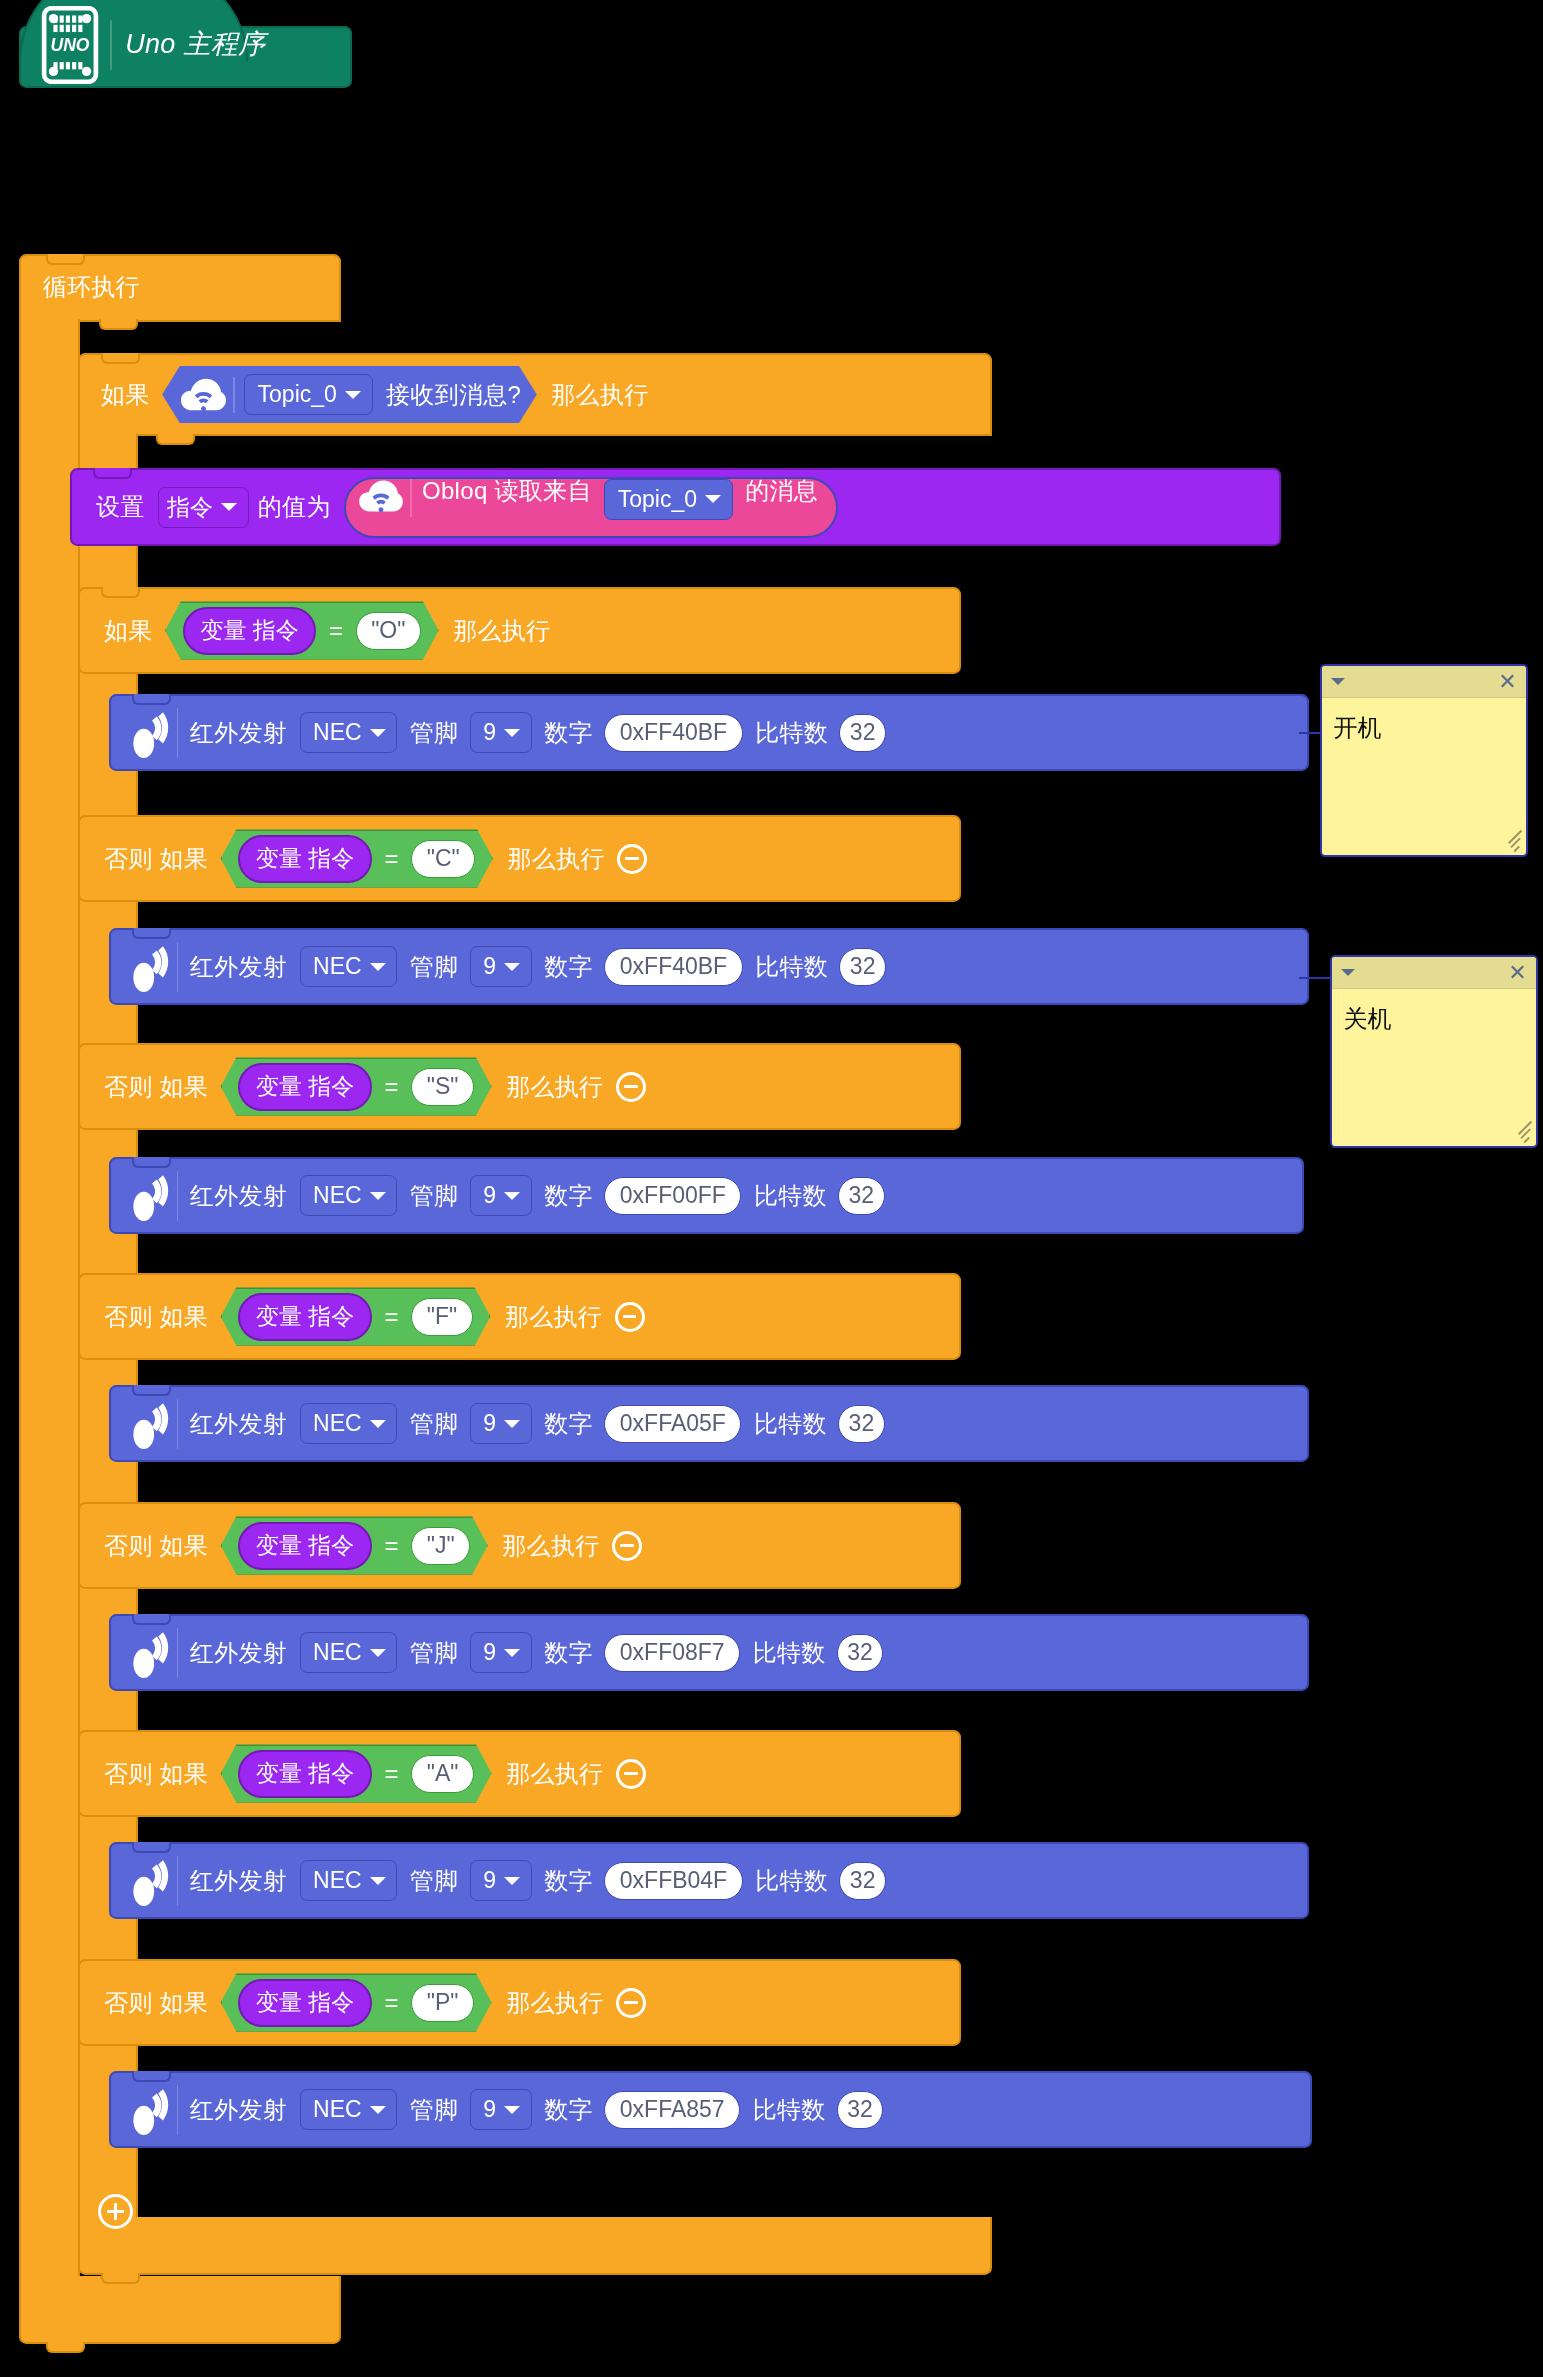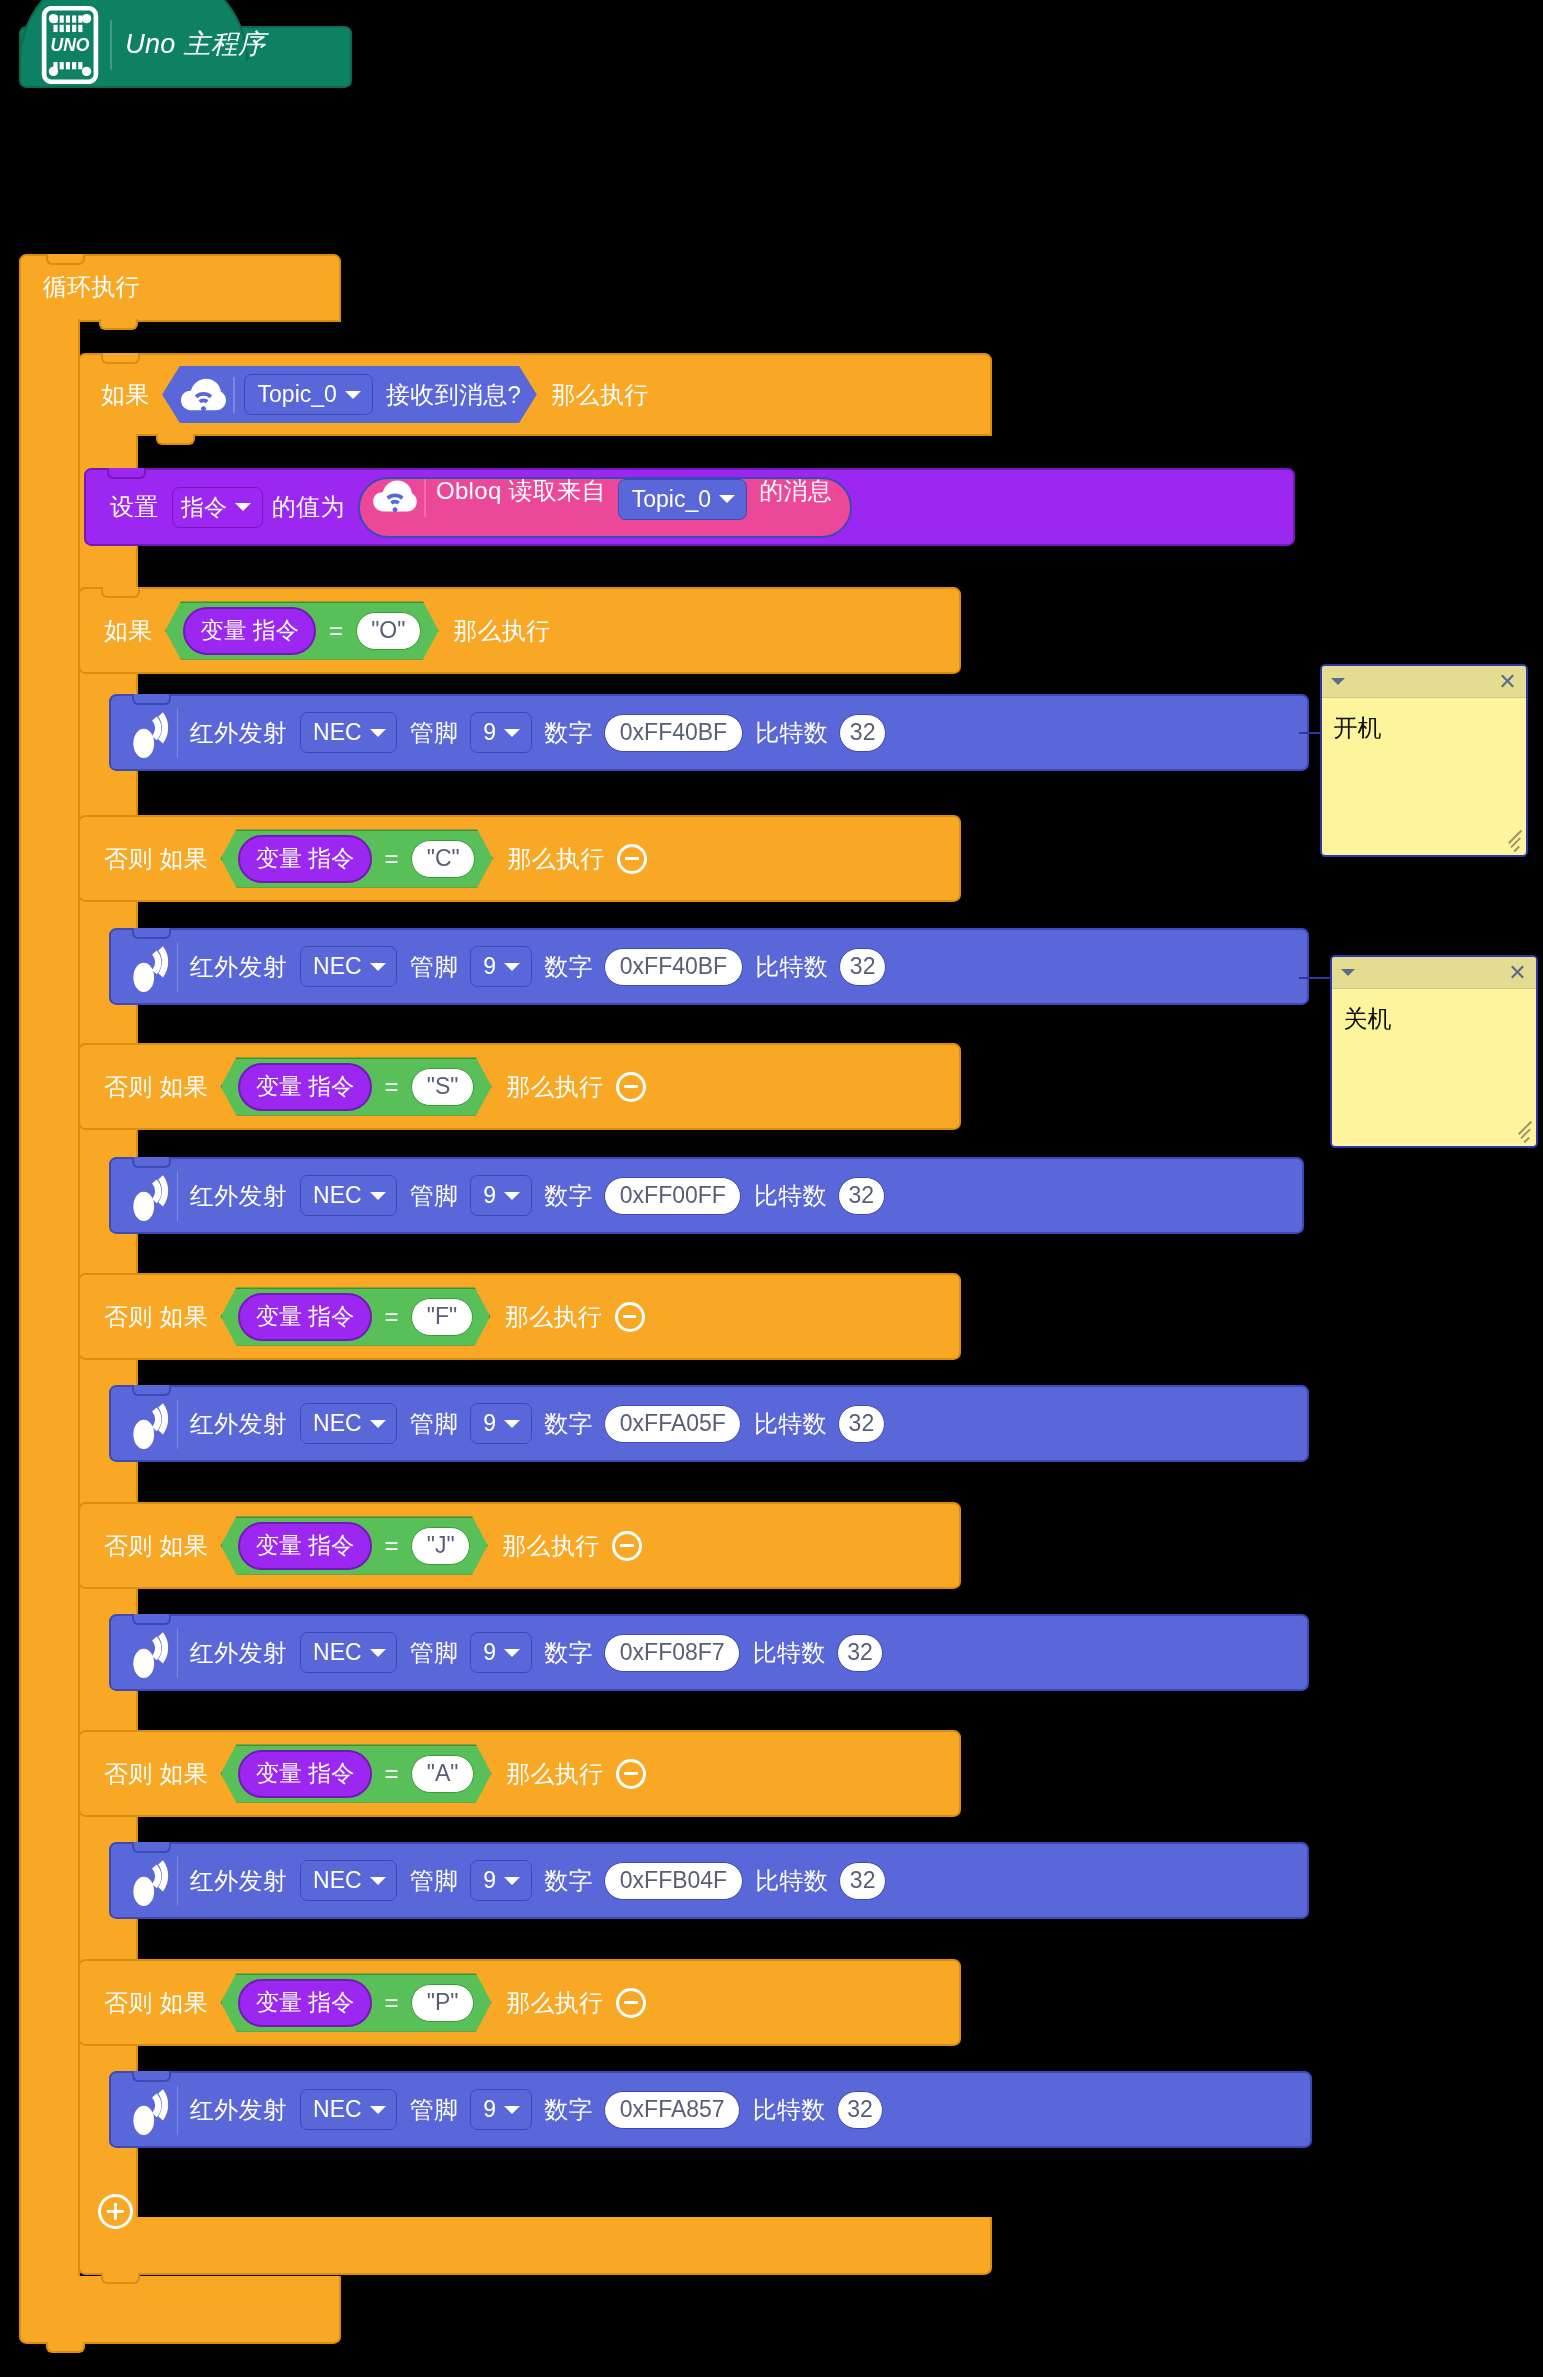--- a/index.html
+++ b/index.html
@@ -203,21 +203,21 @@
       <span class="lbl" style="margin-left:13.5px;">接收到消息?</span>
     </div>
     <span class="lbl" style="margin-left:14.5px;">那么执行</span>
   </div>
   <div style="position:absolute;left:78px;top:434px;width:60px;height:1785px;background:#f9a825;border-left:2.1px solid #d98e0f;border-right:2.1px solid #d98e0f;box-sizing:border-box;"></div>
   <div style="position:absolute;left:78px;top:2217px;width:914px;height:58px;background:#f9a825;border:2.1px solid #d98e0f;border-top:none;border-radius:0 0 7.3px 7.3px;box-sizing:border-box;">
     <div style="position:absolute;left:21px;bottom:-11.4px;width:39px;height:11.4px;background:#f9a825;border-left:2.1px solid #d98e0f;border-right:2.1px solid #d98e0f;border-bottom:2.1px solid #d98e0f;border-radius:0 0 6.2px 6.2px;box-sizing:border-box;"></div>
   </div>
   <div style="position:absolute;left:156px;top:434px;width:39px;height:11.4px;background:#f9a825;border-left:2.1px solid #d98e0f;border-right:2.1px solid #d98e0f;border-bottom:2.1px solid #d98e0f;border-radius:0 0 6.2px 6.2px;box-sizing:border-box;"></div>
 
-  <div class="blk purple" style="left:84px;top:468px;width:1211px;height:78px;padding-left:24px;">
+  <div class="blk purple" style="left:70px;top:468px;width:1211px;height:78px;padding-left:24px;">
     <div class="notch" style="left:21px;background:#9c27f0;border-color:#7418b8;"></div>
     <span class="lbl">设置</span>
     <span class="fld fld-drop pur" style="margin-left:13.5px;">
       <span>指令</span>
       <span class="caret"></span>
     </span>
     <span class="lbl" style="margin-left:9px;">的值为</span>
 
     <span style="display:inline-flex;background:#ec4899;border:2.1px solid #3d49b5;border-radius:519px;height:61px;padding:0 17.7px 0 12.5px;margin-left:13.5px;box-sizing:border-box;">
       <svg class="cloud-icon" viewBox="0 0 108 84" style="width:44px;height:34px;">

